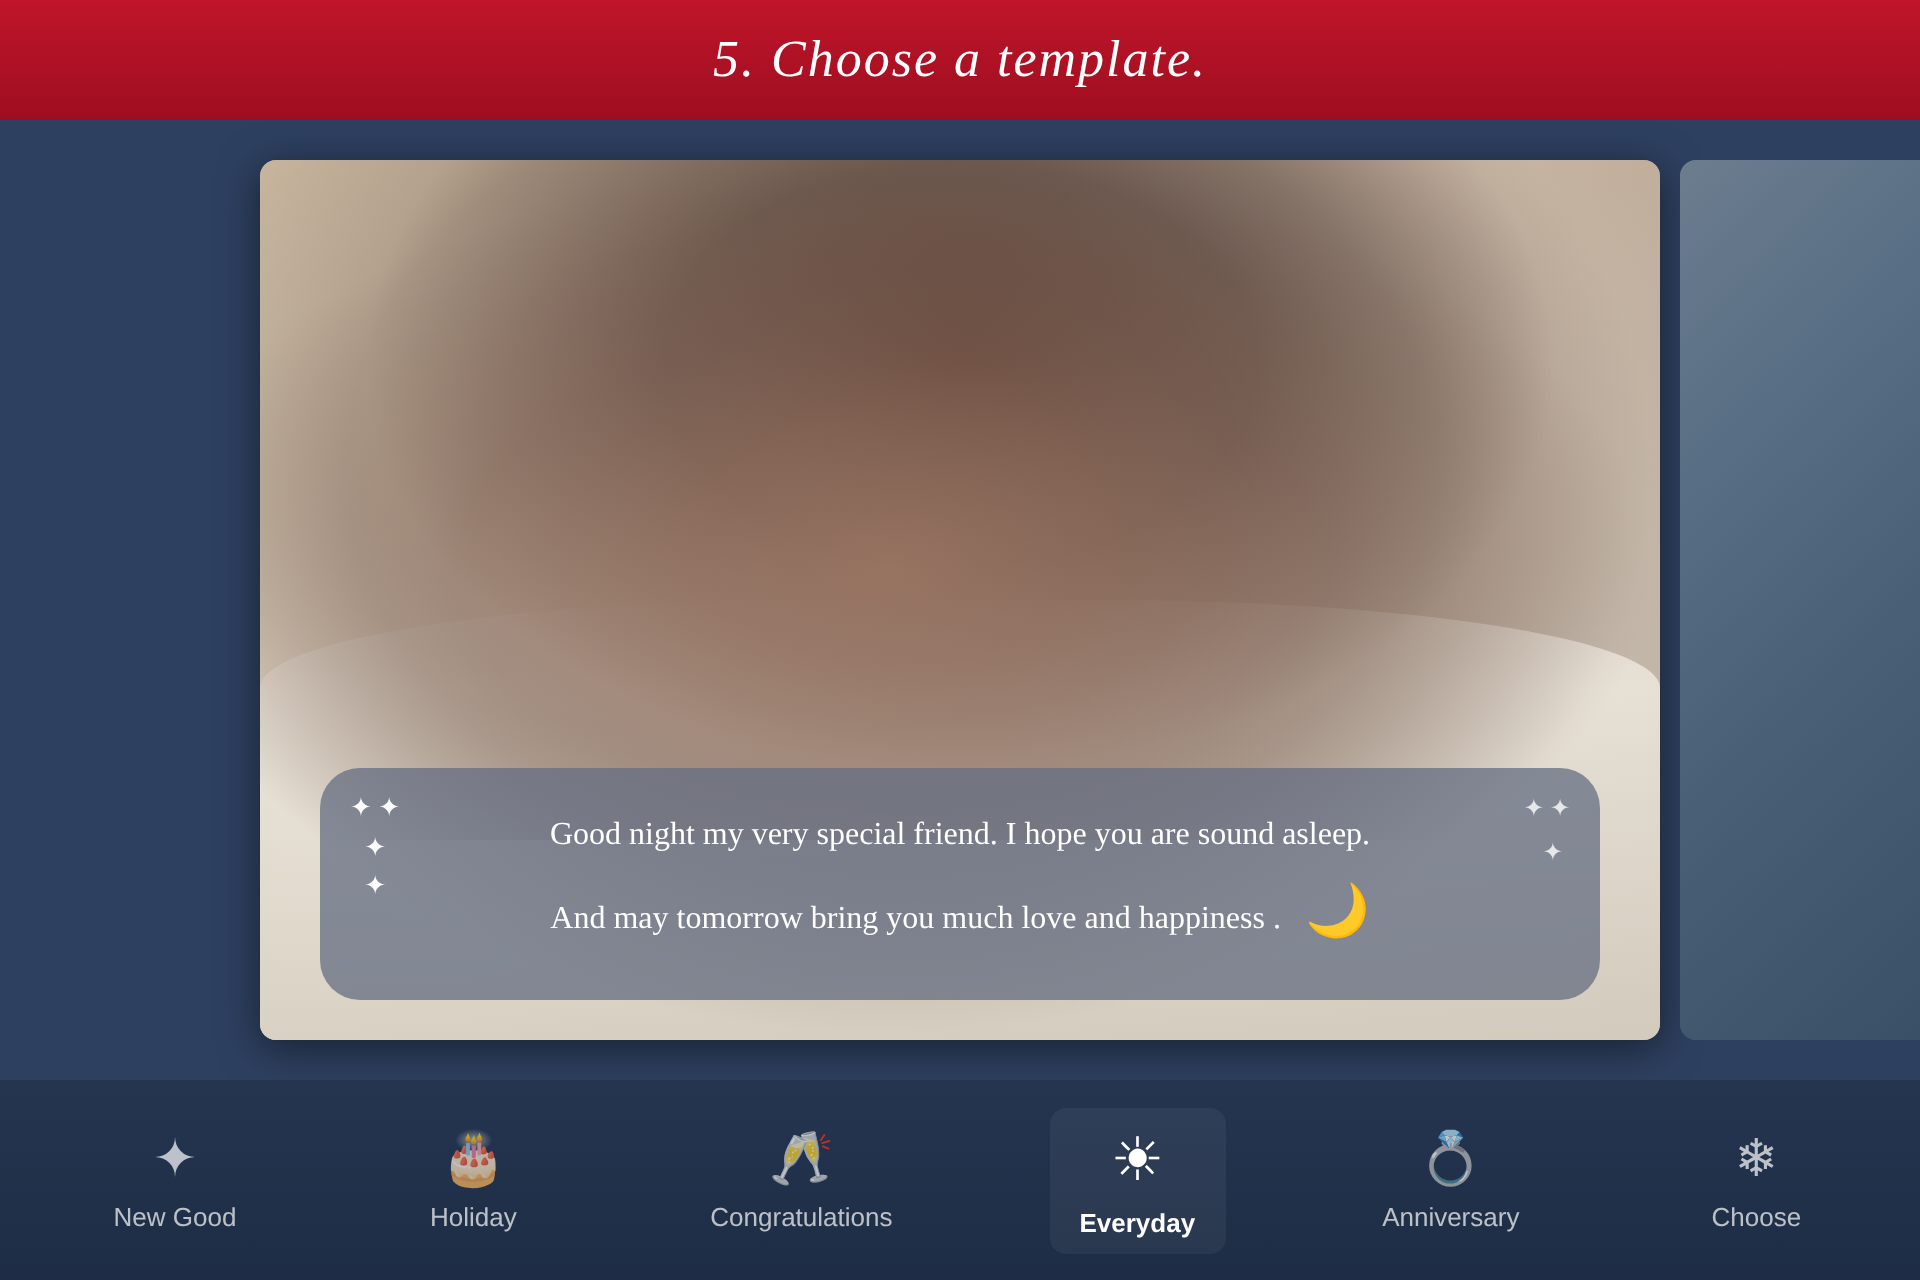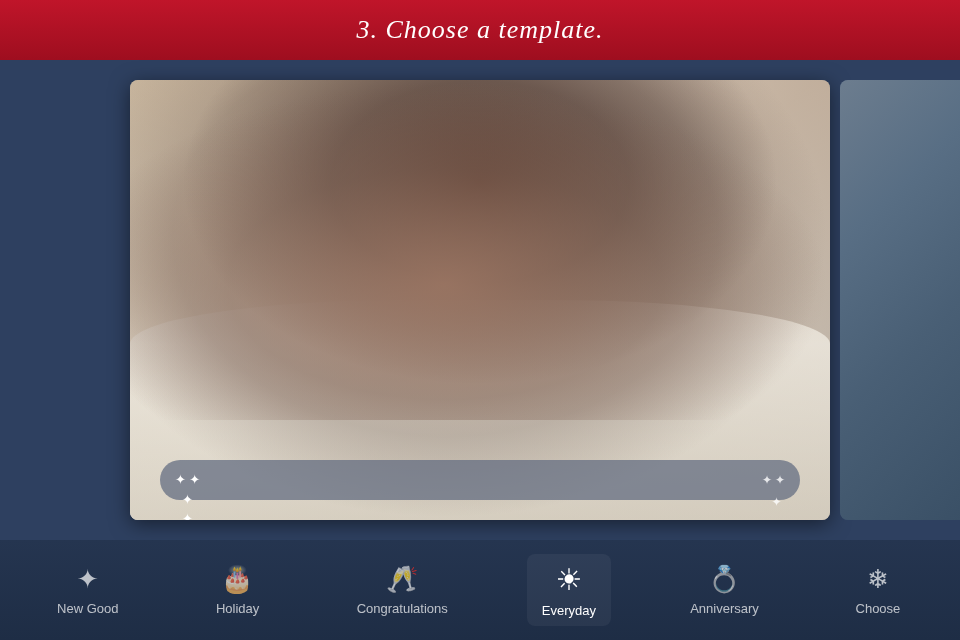--- a/index.html
+++ b/index.html
@@ -186,21 +186,21 @@
     }
 
     .nav-label {
       font-size: 13px;
       color: rgba(255,255,255,0.7);
       font-family: Arial, sans-serif;
     }
 
     .nav-item.active .nav-label {
       color: white;
-      font-weight: normal;
+      font-weight: bold;
     }
 
     
     .cake-icon { font-size: 26px; }
 
     
     .champagne-icon { font-size: 26px; }
 
     
     .ring-icon { font-size: 26px; }
@@ -217,38 +217,45 @@
       display: block;
     }
     #card-text-line2 {
       display: block;
     }
   </style>
 </head>
 <body>
 
 <div id="header">
-  <span id="header-title">3. Choose a template.</span>
+  <span id="header-title">5. Choose a template.</span>
 </div>
 
 <div id="main-content">
 
   <div id="card-container">
     <div id="card-bg">
 
       <div id="card-overlay"></div>
       <div id="person-area"></div>
 
       <div id="card-text-overlay">
         <div id="stars-left">
           ✦ ✦<br>✦<br>✦
         </div>
         <div id="stars-right">
           ✦ ✦<br>&nbsp;&nbsp;✦
         </div>
+        <div id="card-text">
+          <span id="card-text-line1">Good night my very special friend. I hope you are sound asleep.</span>
+          <span id="card-text-line2">
+            <span>And may tomorrow bring you much love and happiness .</span>
+            <span style="font-size:26px; margin-left:8px;">🌙</span>
+          </span>
+        </div>
       </div>
     </div>
   </div>
 
   <div id="right-card">
     <div id="right-card-inner"></div>
   </div>
 
 </div>
 

